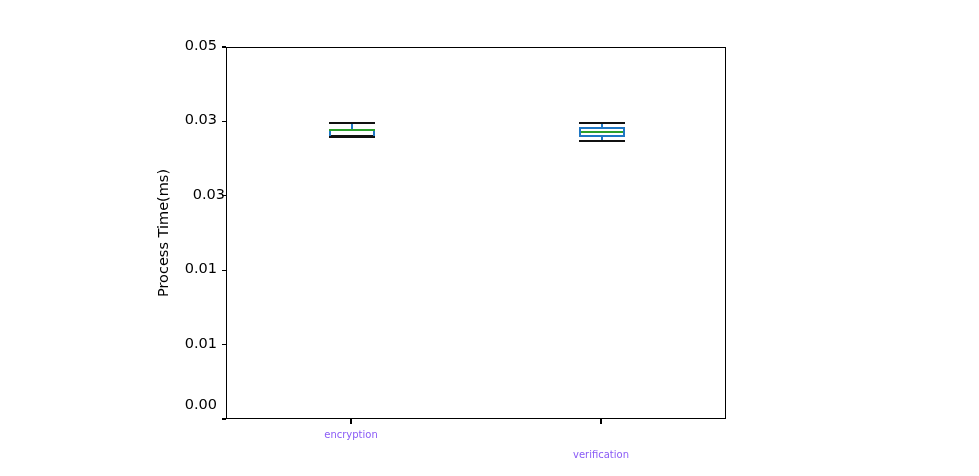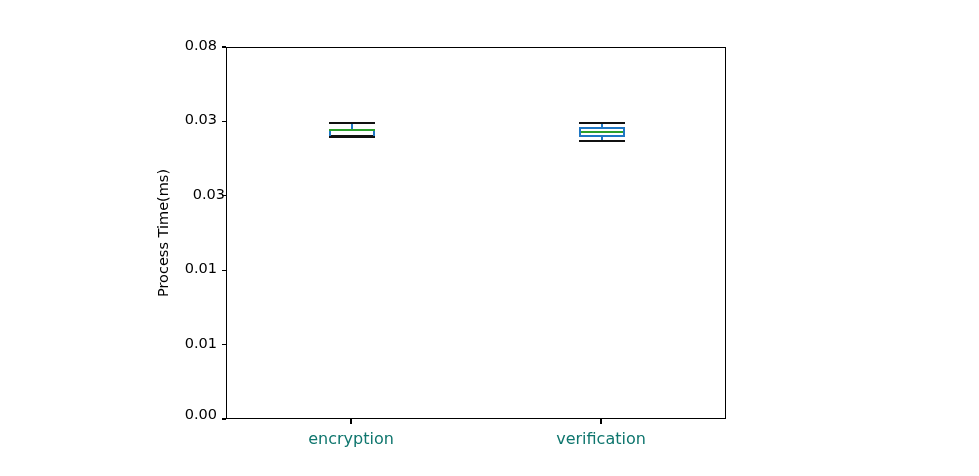--- a/index.html
+++ b/index.html
@@ -47,22 +47,22 @@
   }
   
   .xtick-mark {
     position: absolute;
     width: 1.1px;
     height: 4.5px;
     background: #000000;
   }
   .xtick-label {
     position: absolute;
-    font-size: 16px;
-    color: #0f766e;
+    font-size: 10px;
+    color: #8b5cf6;
     white-space: nowrap;
     text-align: center;
     transform: translateX(-50%);
   }
   
   #ylabel {
     position: absolute;
     left: 163px;
     top: 233px;
     font-size: 14.5px;
@@ -100,31 +100,31 @@
 </style>
 </head>
 <body>
 
 <div id="figure">
 
   <div id="ylabel">Process Time(ms)</div>
 
   <div id="ytick-layer">
       <div class="ytick-mark" style="left: 221.5px; top: 418.45px;"></div>
-      <div class="ytick-label" style="right: 762px; top: 406px;">0.00</div>
+      <div class="ytick-label" style="right: 762px; top: 396px;">0.00</div>
       <div class="ytick-mark" style="left: 221.5px; top: 344.05px;"></div>
       <div class="ytick-label" style="right: 762px; top: 334.6px; margin-left: 40px;">0.01</div>
       <div class="ytick-mark" style="left: 221.5px; top: 269.65px;"></div>
       <div class="ytick-label" style="right: 762px; top: 260.2px;">0.01</div>
       <div class="ytick-mark" style="left: 221.5px; top: 195.25px;"></div>
       <div class="ytick-label" style="right: 754px; top: 185.8px;">0.03</div>
       <div class="ytick-mark" style="left: 221.5px; top: 120.85px;"></div>
       <div class="ytick-label" style="right: 762px; top: 111.4px;">0.03</div>
       <div class="ytick-mark" style="left: 221.5px; top: 46.45px;"></div>
-      <div class="ytick-label" style="right: 762px; top: 37px;">0.08</div>
+      <div class="ytick-label" style="right: 762px; top: 37px;">0.05</div>
     </div>
 
   <div id="plot-area">
     <div id="box-layer">
         <div style="position: absolute; inset: 0px;">
           <div class="whisker-line" style="left: 124px; top: 75.144px; height: 5.952px;"></div>
           <div class="whisker-line" style="left: 124px; top: 90.024px; height: 0px;"></div>
           <div class="box-rect" style="left: 102px; top: 81.096px; width: 46px; height: 8.928px; border-color: rgb(31, 119, 196);"></div>
           <div class="box-top-edge" style="left: 102px; top: 81.096px; width: 46px; background: rgb(44, 160, 44);"></div>
           <div class="median-line" style="left: 104px; top: 86.592px; width: 42px; background: rgb(17, 17, 17);"></div>
@@ -139,16 +139,16 @@
           <div class="cap-line" style="left: 352px; top: 73.944px; width: 46px; background: rgb(17, 17, 17);"></div>
           <div class="cap-line" style="left: 352px; top: 91.8px; width: 46px; background: rgb(17, 17, 17);"></div>
         </div>
       </div>
   </div>
 
   <div id="xtick-layer">
       <div class="xtick-mark" style="left: 350.45px; top: 419px;"></div>
       <div class="xtick-label" style="left: 351px; top: 429px;">encryption</div>
       <div class="xtick-mark" style="left: 600.45px; top: 419px;"></div>
-      <div class="xtick-label" style="left: 601px; top: 429px; text-align: center;">verification</div>
+      <div class="xtick-label" style="left: 601px; top: 449px; text-align: center;">verification</div>
     </div>
 
 </div>
 
 </body></html>

